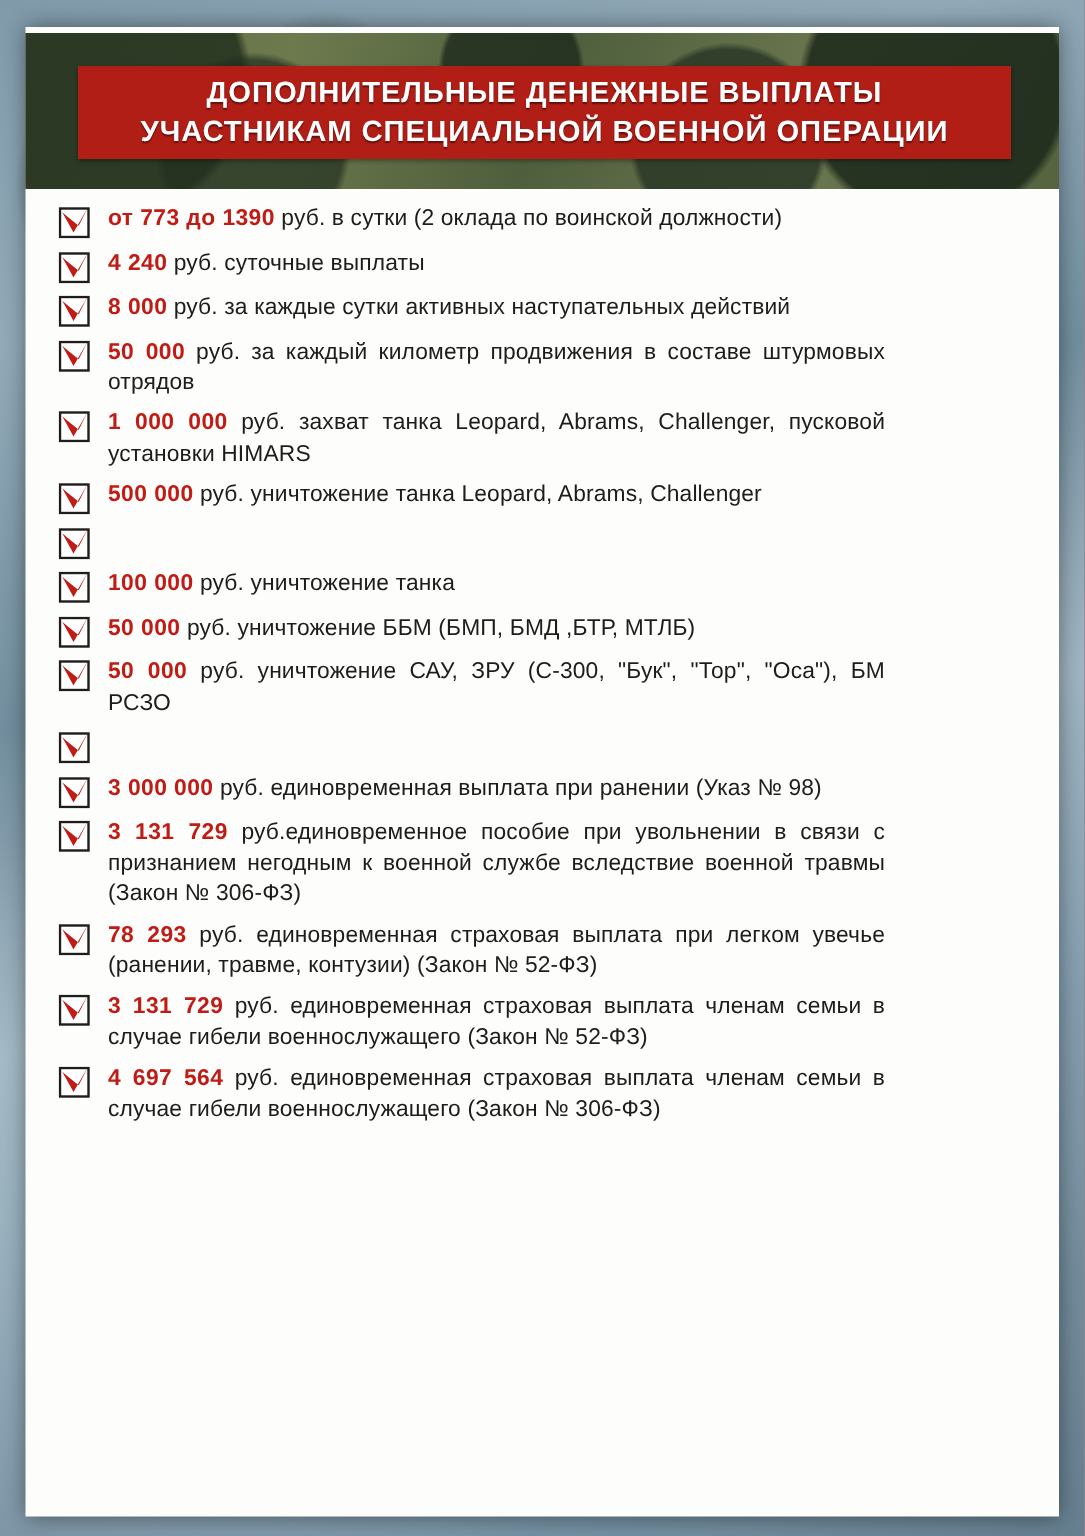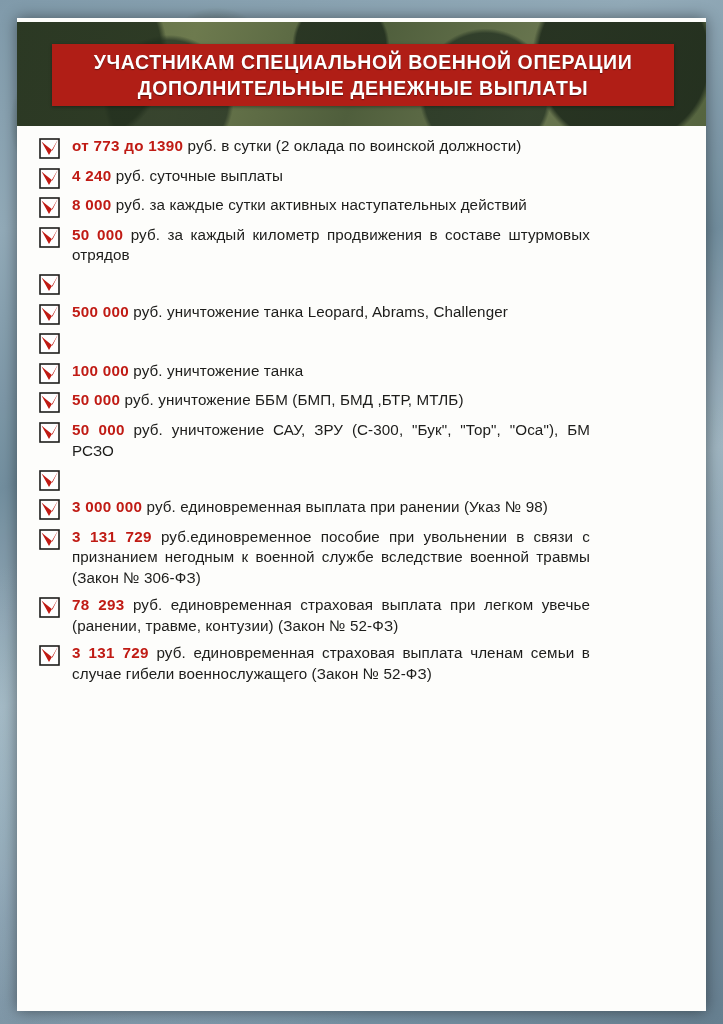--- a/index.html
+++ b/index.html
@@ -84,22 +84,22 @@
 </head>
 <body>
 
 <div class="bg"></div>
 
 <div class="sheet">
 
   <div class="title-wrap" style="left:0;top:4px;"></div>
   <div class="title-red" style="left:35px;top:26px;"></div>
   <div class="title-text" style="left:35px;top:26px;">
+    <span>ДОПОЛНИТЕЛЬНЫЕ ДЕНЕЖНЫЕ ВЫПЛАТЫ</span>
     <span>УЧАСТНИКАМ СПЕЦИАЛЬНОЙ ВОЕННОЙ ОПЕРАЦИИ</span>
-    <span>ДОПОЛНИТЕЛЬНЫЕ ДЕНЕЖНЫЕ ВЫПЛАТЫ</span>
   </div>
 
   <div class="list" style="left:0;top:118px;">
 
   <div class="row">
         <span class="chk">
           <svg width="21" height="21" viewBox="0 0 21 21">
             <rect x="1" y="1" width="19" height="19" fill="#ffffff" stroke="#1d1d1b" stroke-width="1.6"></rect>
             <path d="M2.5 3.5 L10 17 L19.5 0.5 L13.5 12.5 L6 6.5 Z" fill="#c01b14"></path>
           </svg>
@@ -133,20 +133,21 @@
         </span>
         <div class="txt"><span class="amt">50 000</span><span> руб. за каждый километр продвижения в составе штурмовых отрядов</span></div>
       </div>
       <div class="row">
         <span class="chk">
           <svg width="21" height="21" viewBox="0 0 21 21">
             <rect x="1" y="1" width="19" height="19" fill="#ffffff" stroke="#1d1d1b" stroke-width="1.6"></rect>
             <path d="M2.5 3.5 L10 17 L19.5 0.5 L13.5 12.5 L6 6.5 Z" fill="#c01b14"></path>
           </svg>
         </span>
+        <div class="txt"><span class="amt">1 000 000</span><span> руб. захват танка Leopard, Abrams, Challenger, пусковой установки HIMARS</span></div>
       </div>
       <div class="row">
         <span class="chk">
           <svg width="21" height="21" viewBox="0 0 21 21">
             <rect x="1" y="1" width="19" height="19" fill="#ffffff" stroke="#1d1d1b" stroke-width="1.6"></rect>
             <path d="M2.5 3.5 L10 17 L19.5 0.5 L13.5 12.5 L6 6.5 Z" fill="#c01b14"></path>
           </svg>
         </span>
         <div class="txt"><span class="amt">500 000</span><span> руб. уничтожение танка Leopard, Abrams, Challenger</span></div>
       </div>
@@ -222,15 +223,24 @@
       </div>
       <div class="row">
         <span class="chk">
           <svg width="21" height="21" viewBox="0 0 21 21">
             <rect x="1" y="1" width="19" height="19" fill="#ffffff" stroke="#1d1d1b" stroke-width="1.6"></rect>
             <path d="M2.5 3.5 L10 17 L19.5 0.5 L13.5 12.5 L6 6.5 Z" fill="#c01b14"></path>
           </svg>
         </span>
         <div class="txt"><span class="amt">3 131 729</span><span>  руб. единовременная страховая выплата членам семьи в случае гибели военнослужащего (Закон № 52-ФЗ)</span></div>
       </div>
+      <div class="row">
+        <span class="chk">
+          <svg width="21" height="21" viewBox="0 0 21 21">
+            <rect x="1" y="1" width="19" height="19" fill="#ffffff" stroke="#1d1d1b" stroke-width="1.6"></rect>
+            <path d="M2.5 3.5 L10 17 L19.5 0.5 L13.5 12.5 L6 6.5 Z" fill="#c01b14"></path>
+          </svg>
+        </span>
+        <div class="txt"><span class="amt">4 697 564</span><span>  руб. единовременная страховая выплата членам семьи в случае гибели военнослужащего (Закон № 306-ФЗ)</span></div>
+      </div>
     </div>
 
 </div>
 
 </body></html>

